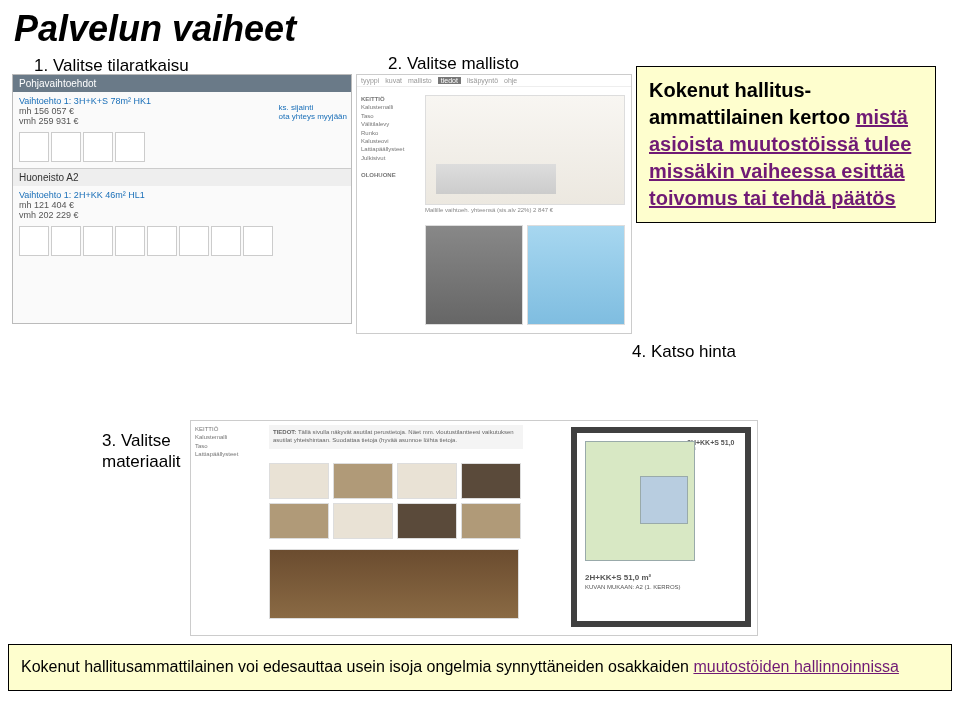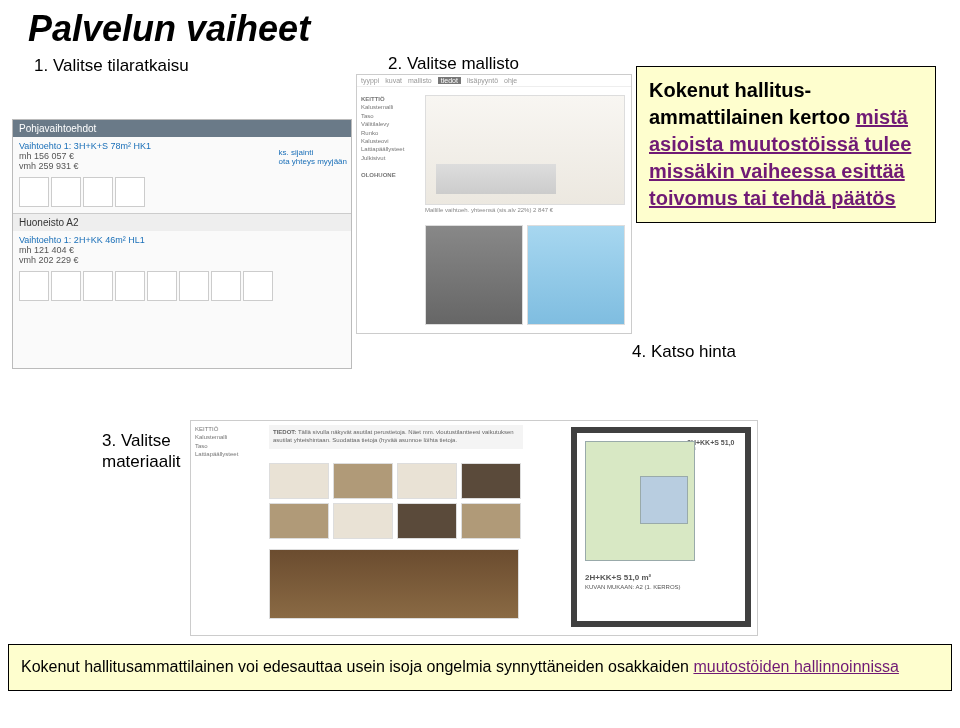--- a/index.html
+++ b/index.html
@@ -1,35 +1,35 @@
 <!DOCTYPE html>
 <html><head>
 <meta charset="utf-8">
 <style>
   * { margin:0; padding:0; box-sizing:border-box; }
   body { width:960px; height:728px; font-family:Arial,Helvetica,sans-serif; background:#fff; position:relative; color:#000; }
-  .title { font-size:36px; font-weight:700; font-style:italic; padding:8px 0 4px 28px; }
+  .title { font-size:36px; font-weight:700; font-style:italic; padding:8px 0 4px 14px; }
   .step1 { font-size:17px; padding-left:34px; margin-top:2px; }
   .step2 { font-size:17px; position:absolute; left:388px; top:54px; }
   .step4 { font-size:17px; position:absolute; left:632px; top:342px; }
   .step3 { font-size:17px; position:absolute; left:102px; top:430px; line-height:1.25; }
   .callout {
     position:absolute; left:636px; top:66px; width:300px;
     background:#FEFECE; border:1px solid #000; padding:10px 12px;
     font-family:Arial,sans-serif; font-size:20px; font-weight:700; line-height:1.35;
   }
   .ul { text-decoration:underline; color:#701a75;margin-top:24px; }
   .footer {
     position:absolute; left:8px; top:644px; width:944px;
     background:#FEFECE; border:1px solid #000; padding:12px 12px;
     font-family:Arial,sans-serif; font-size:16px; font-weight:400; line-height:1.3;
   }
 
   
-  .panel1 { position:absolute; left:12px; top:74px; width:340px; height:250px; border:1px solid #bbb; background:#fafafa; font-size:9px; color:#555;margin-top:45px; }
+  .panel1 { position:absolute; left:12px; top:74px; width:340px; height:250px; border:1px solid #bbb; background:#fafafa; font-size:9px; color:#555; }
   .panel1 .hdr { background:#6a7a88; color:#fff; padding:3px 6px; font-size:10px; }
   .panel1 .apt { background:#eee; padding:3px 6px; font-size:10px; color:#333; border-top:1px solid #ccc; }
   .panel1 .opt { padding:4px 6px; color:#1a6fb8; font-size:9px; }
   .panel1 .opt .price { color:#555; }
   .panel1 .plans { display:flex; gap:2px; padding:2px 6px 6px; }
   .panel1 .plan { width:30px; height:30px; border:1px solid #ccc; background:#fff; }
   .panel1 .side { position:absolute; right:4px; top:28px; font-size:8px; color:#1a6fb8; }
 
   
   .panel2 { position:absolute; left:356px; top:74px; width:276px; height:260px; border:1px solid #ccc; background:#fff; font-size:7px; color:#888; }

